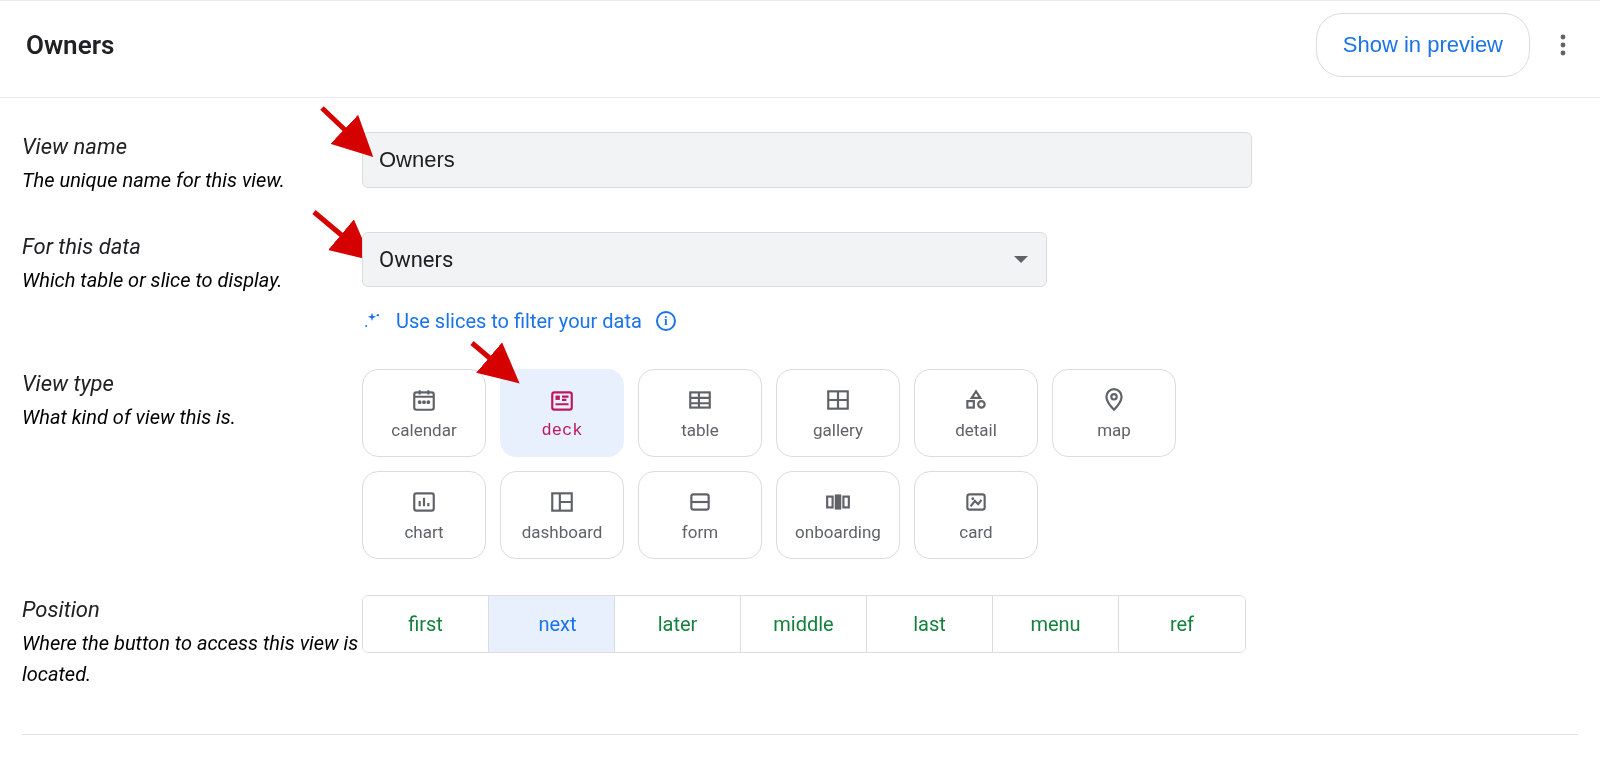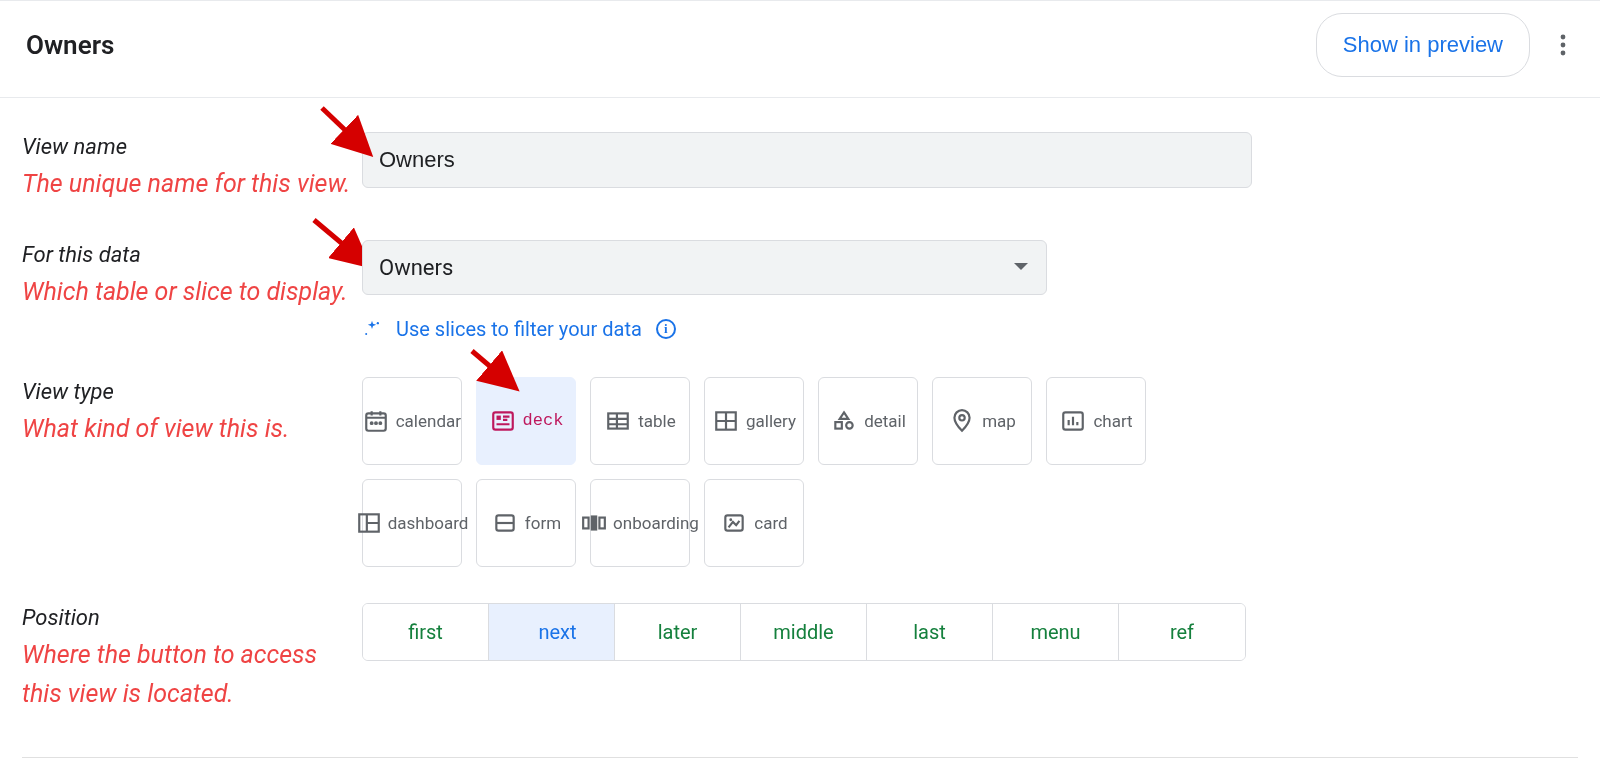--- a/index.html
+++ b/index.html
@@ -63,22 +63,22 @@
     flex-shrink: 0;
     padding-top: 2px;
     font-style: italic;
   }
   .label-title {
     font-size: 22px;
     color: #202124;
     margin-bottom: 6px;
   }
   .label-desc {
-    font-size: 25px;
-    color: #ef4444;
+    font-size: 20px;
+    color: #000000;
     line-height: 1.55;
   }
   .row-field {
     flex: 1;
     position: relative;
   }
   .text-input {
     width: 100%;
     max-width: 890px;
     font-size: 22px;
@@ -137,26 +137,26 @@
     font-family: Georgia, serif;
     cursor: pointer;
   }
   .viewtype-grid {
     display: flex;
     flex-wrap: wrap;
     gap: 14px;
     max-width: 880px;
   }
   .vt-card {
-    width: 100px;
+    width: 124px;
     height: 88px;
     border: 1px solid #dadce0;
-    border-radius: 6px;
-    display: flex;
-    flex-direction: row;
+    border-radius: 16px;
+    display: flex;
+    flex-direction: column;
     align-items: center;
     justify-content: center;
     gap: 6px;
     cursor: pointer;
     color: #5f6368;
     background: #fff;
   }
   .vt-card.selected {
     background: #e8f0fe;
     border-color: #e8f0fe;

